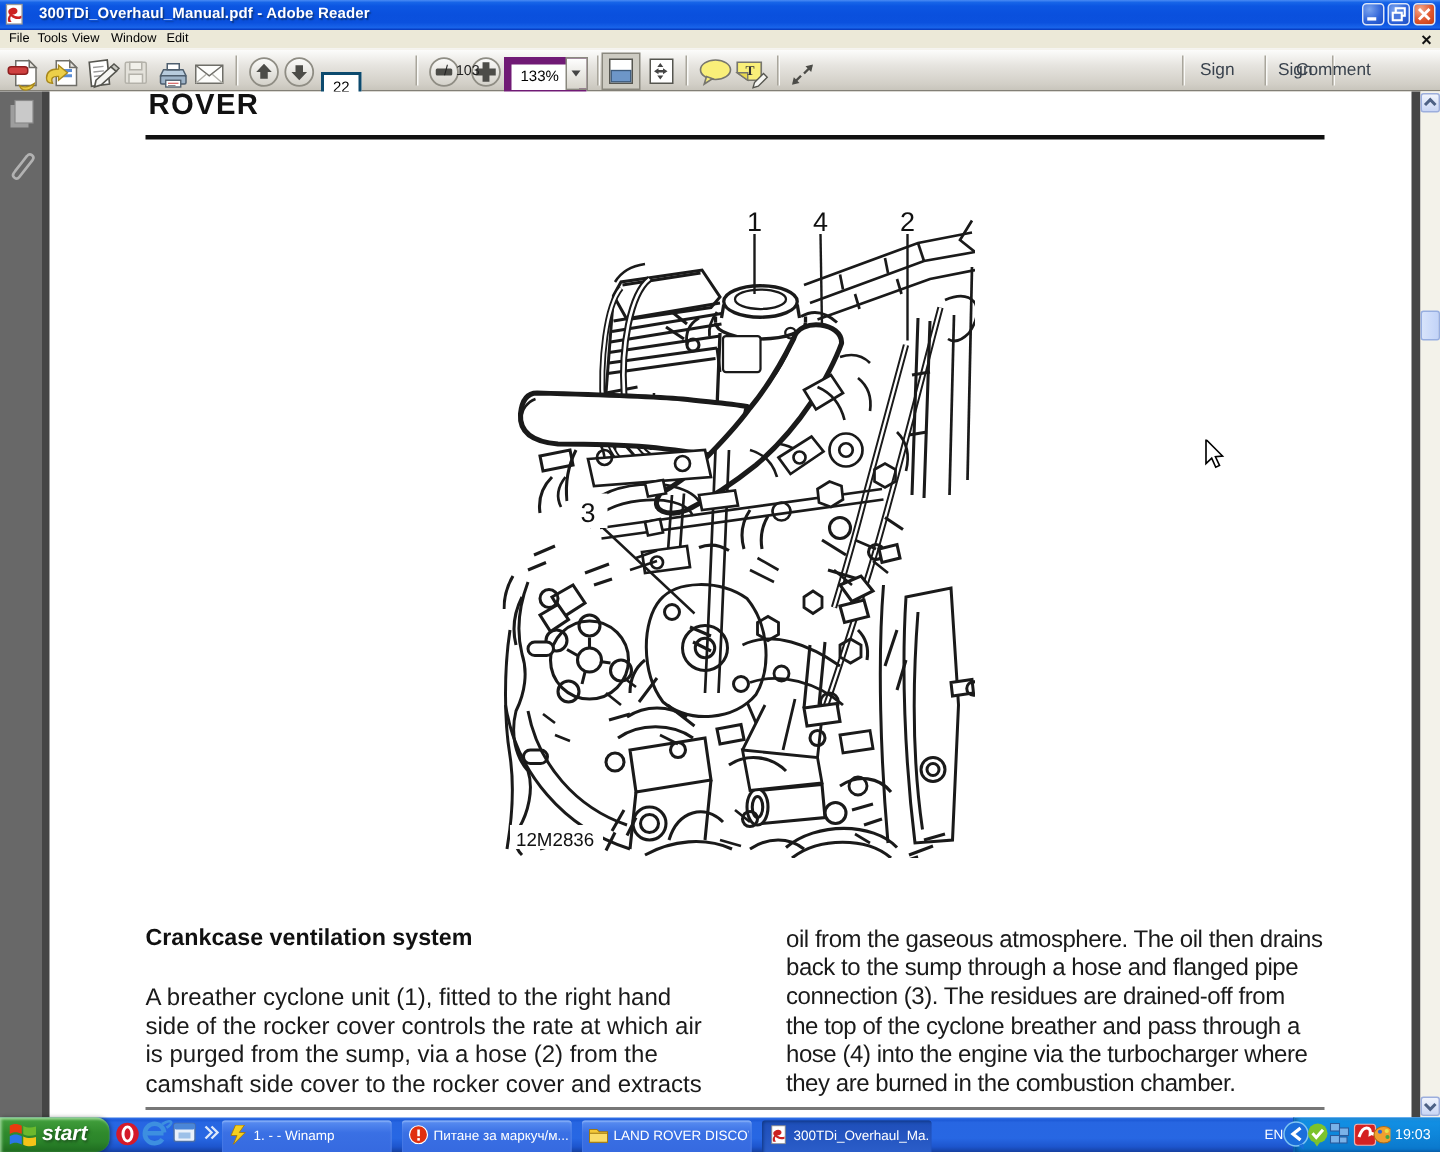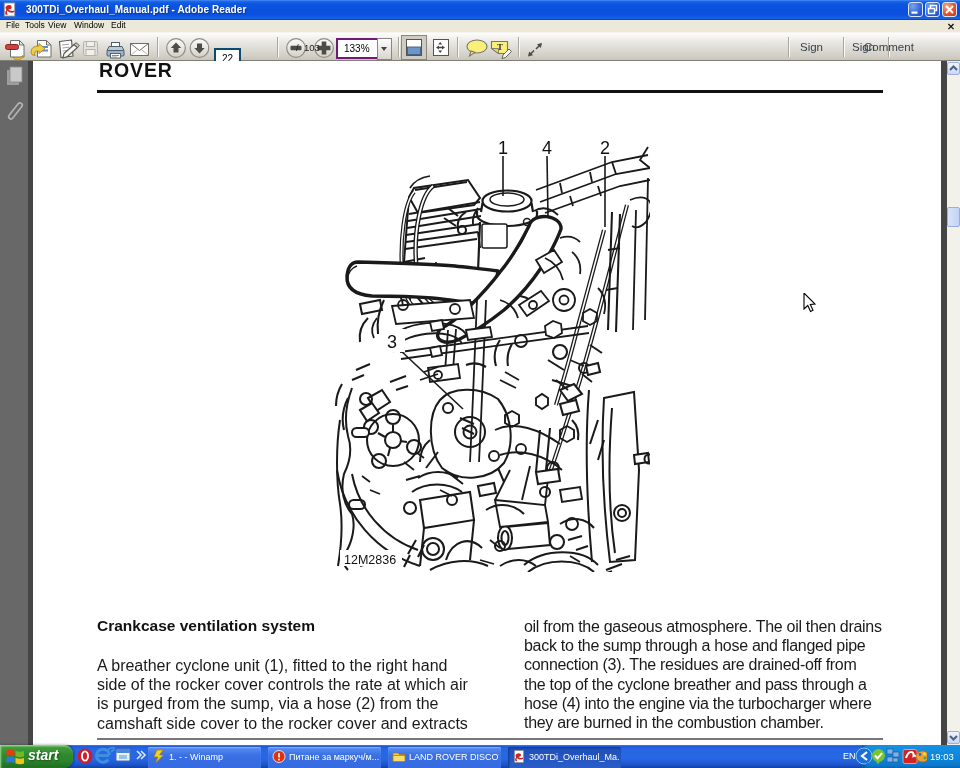--- a/index.html
+++ b/index.html
@@ -17,21 +17,21 @@
 
 #menubar{left:0;top:20px;width:960px;height:12px;background:#ece9d8;color:#000;font-size:8.5px;}
 #menubar span{position:absolute;top:0px;}
 #menux{left:947px;top:21px;font-size:9.5px;font-weight:bold;color:#111;}
 
 #toolbar{left:0;top:32px;width:960px;height:29px;background:linear-gradient(to bottom,#fdfdfc 0%,#e6e4df 40%,#d2cfc7 85%,#c8c5bc 100%);border-top:1px solid #f5f4f0;border-bottom:1px solid #827f76;box-sizing:border-box;}
 .tsep{position:absolute;top:37px;height:20px;width:1px;background:#a9a69c;box-shadow:1px 0 0 #fafaf8;}
 .tbtxt{position:absolute;top:41px;font-size:11.5px;color:#39424d;}
 #pagebox{left:214px;top:48px;width:23px;height:17px;background:#fff;border:2px solid #0c4a6e;font-size:10px;text-align:center;line-height:17px;}
 #pagetotal{left:250px;top:42px;font-size:9.5px;color:#222;margin-left:46px;}
-#zoombox{left:336px;top:38px;width:39px;height:17px;background:#fff;border:2px solid #701a75;font-size:10px;text-align:left;padding-left:6px;line-height:17px;}
+#zoombox{left:336px;top:38px;width:39px;height:17px;background:#fff;border:5px solid #701a75;font-size:10px;text-align:left;padding-left:6px;line-height:17px;}
 #zoomdrop{left:377px;top:38px;width:13px;height:20px;background:linear-gradient(#fefefe,#d8d5cc);border:1px solid #8a887e;}
 #zoomdrop:after{content:"";position:absolute;left:3px;top:8px;border-left:3px solid transparent;border-right:3px solid transparent;border-top:4px solid #444;}
 
 #docarea{left:0;top:61px;width:960px;height:684px;background:#fff;}
 #sidebar{left:0;top:61px;width:28px;height:684px;background:#686868;}
 #sidediv{left:28px;top:61px;width:5px;height:684px;background:#454545;}
 #pageedge{left:941px;top:61px;width:6px;height:684px;background:#454545;}
 #scrollbar{left:947px;top:61px;width:13px;height:684px;background:#f3f2ea;}
 .sbtn{left:947px;width:13px;height:13px;background:linear-gradient(#f0f4fd,#c9d6f5);border:1px solid #9caedd;box-sizing:border-box;border-radius:2px;}
 #sthumb{left:947px;top:207px;width:13px;height:20px;background:linear-gradient(to right,#d8e4fb,#c2d3f8);border:1px solid #97aee0;box-sizing:border-box;border-radius:2px;}

